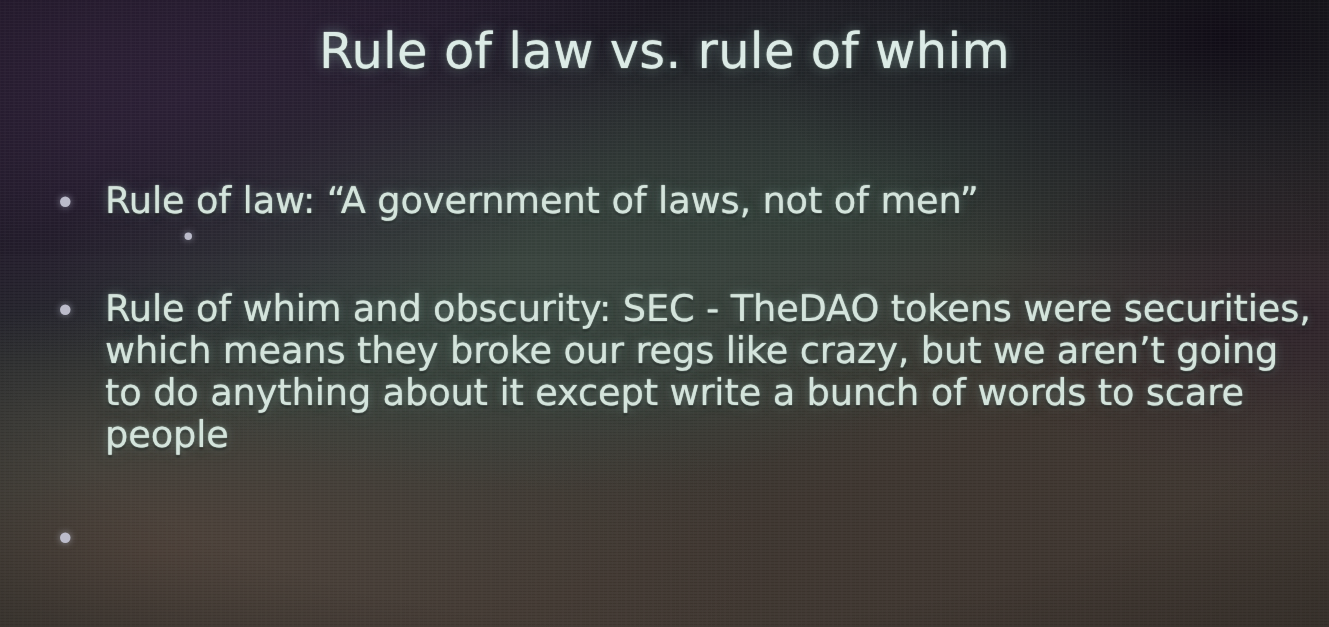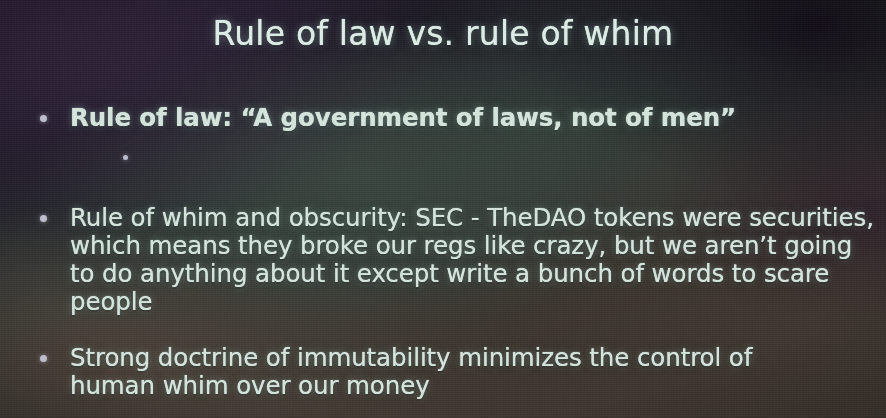--- a/index.html
+++ b/index.html
@@ -114,23 +114,23 @@
     margin-top: 5px;
     letter-spacing: -0.05px;
   }
   .level2 > .dot {
     left: 5px;
     top: 8px;
     width: 5px;
     height: 5px;
   }
 
-  .b1 { position: absolute; top: 0px;   left: 0; right: 40px; font-weight: bold; }
+  .b1 { position: absolute; top: 16px;   left: 0; right: 40px; }
   .b1sub { position: absolute; top: 38px; left: 0; }
-  .b2 { position: absolute; top: 100px; left: 0; right: 2px; }
+  .b2 { position: absolute; top: 88px; left: 0; right: 2px; }
   .b3 { position: absolute; top: 240px; left: 0; right: 40px; }
 </style>
 </head>
 <body>
 
 <div id="slide">
 
   <div class="bg-layer bg-base"></div>
   <div class="bg-layer bg-grain"></div>
   <div class="bg-layer bg-vignette"></div>
@@ -150,18 +150,17 @@
         <span class="dot"></span>
       </div>
 
       <div class="bullet level1 b2">
         <span class="dot"></span>
         <span class="txt">Rule of whim and obscurity: SEC - TheDAO tokens were securities, which means they broke our regs like crazy, but we aren’t going to do anything about it except write a bunch of words to scare people</span>
       </div>
 
       <div class="bullet level1 b3">
         <span class="dot"></span>
-        <span class="txt">Strong doctrine of immutability minimizes the control of human whim over our money</span>
       </div>
 
     </div>
   </div>
 </div>
 
 </body></html>

